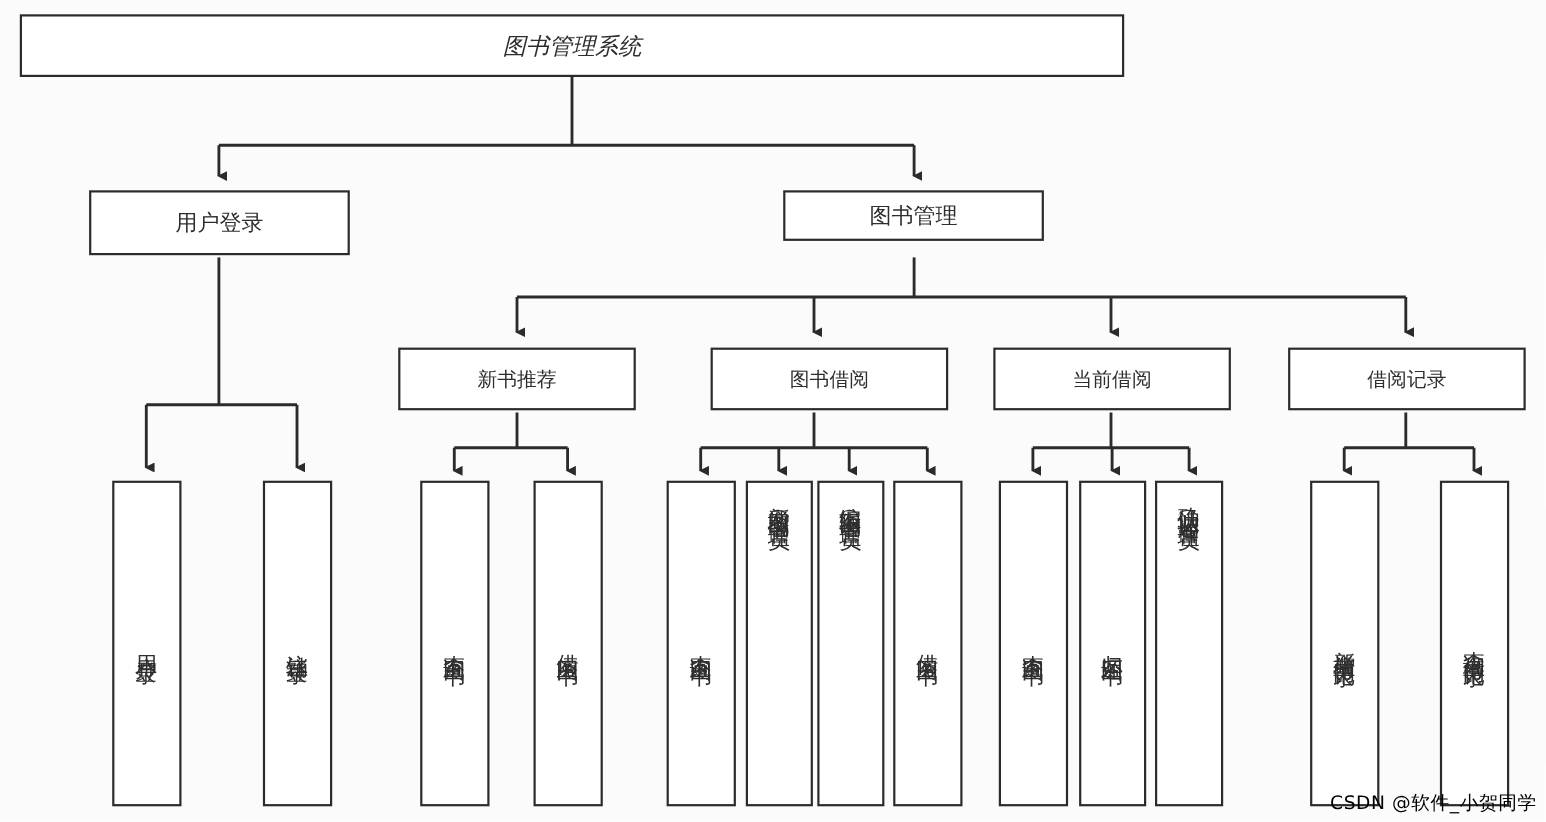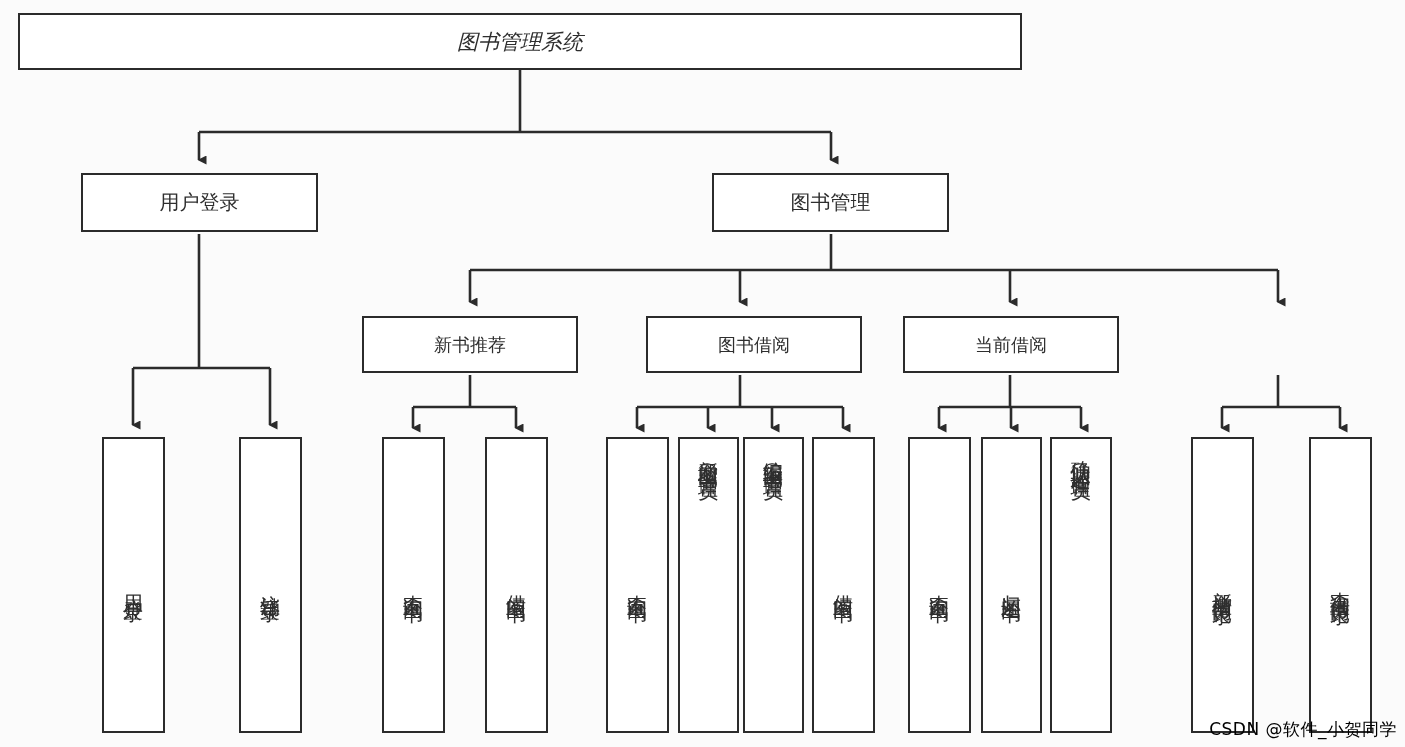--- a/index.html
+++ b/index.html
@@ -140,36 +140,39 @@
   </svg>
 
   <div class="node root" style="left:18px; top:13px; width:1004px; height:57px;">
     <span>图书管理系统</span>
   </div>
 
   <div class="node lvl2" style="left:81px; top:173px; width:237px; height:59px;">
     <span>用户登录</span>
   </div>
 
-  <div class="node lvl2" style="left:712px; top:173px; width:237px; height:59px;">
+  <div class="node lvl2" style="left:712px; top:173px; width:237px; height:46px;">
     <span>图书管理</span>
   </div>
 
   <div class="node lvl3" style="left:362px; top:316px; width:216px; height:57px;">
     <span>新书推荐</span>
   </div>
 
   <div class="node lvl3" style="left:646px; top:316px; width:216px; height:57px;">
     <span>图书借阅</span>
   </div>
 
   <div class="node lvl3" style="left:903px; top:316px; width:216px; height:57px;text-align:center;">
     <span>当前借阅</span>
   </div>
 
+  <div class="node lvl3" style="left:1171px; top:316px; width:216px; height:57px;">
+    <span>借阅记录</span>
+  </div>
 
   <div class="node leaf" style="left:102px; top:437px; width:63px; height:296px;">
     <div class="leaf-inner">
       <span class="vtext">用户登录</span>
     </div>
   </div>
 
   <div class="node leaf" style="left:239px; top:437px; width:63px; height:296px;">
     <div class="leaf-inner">
       <span class="vtext">注销登录</span>

